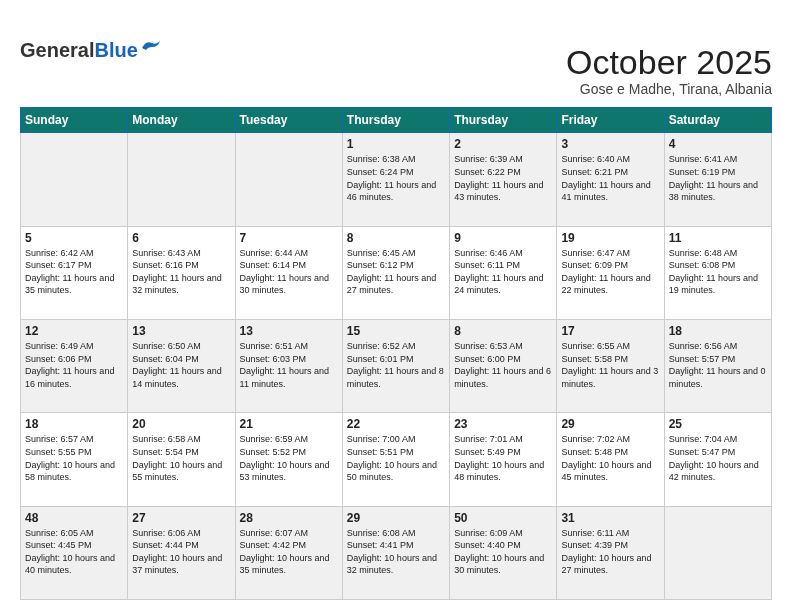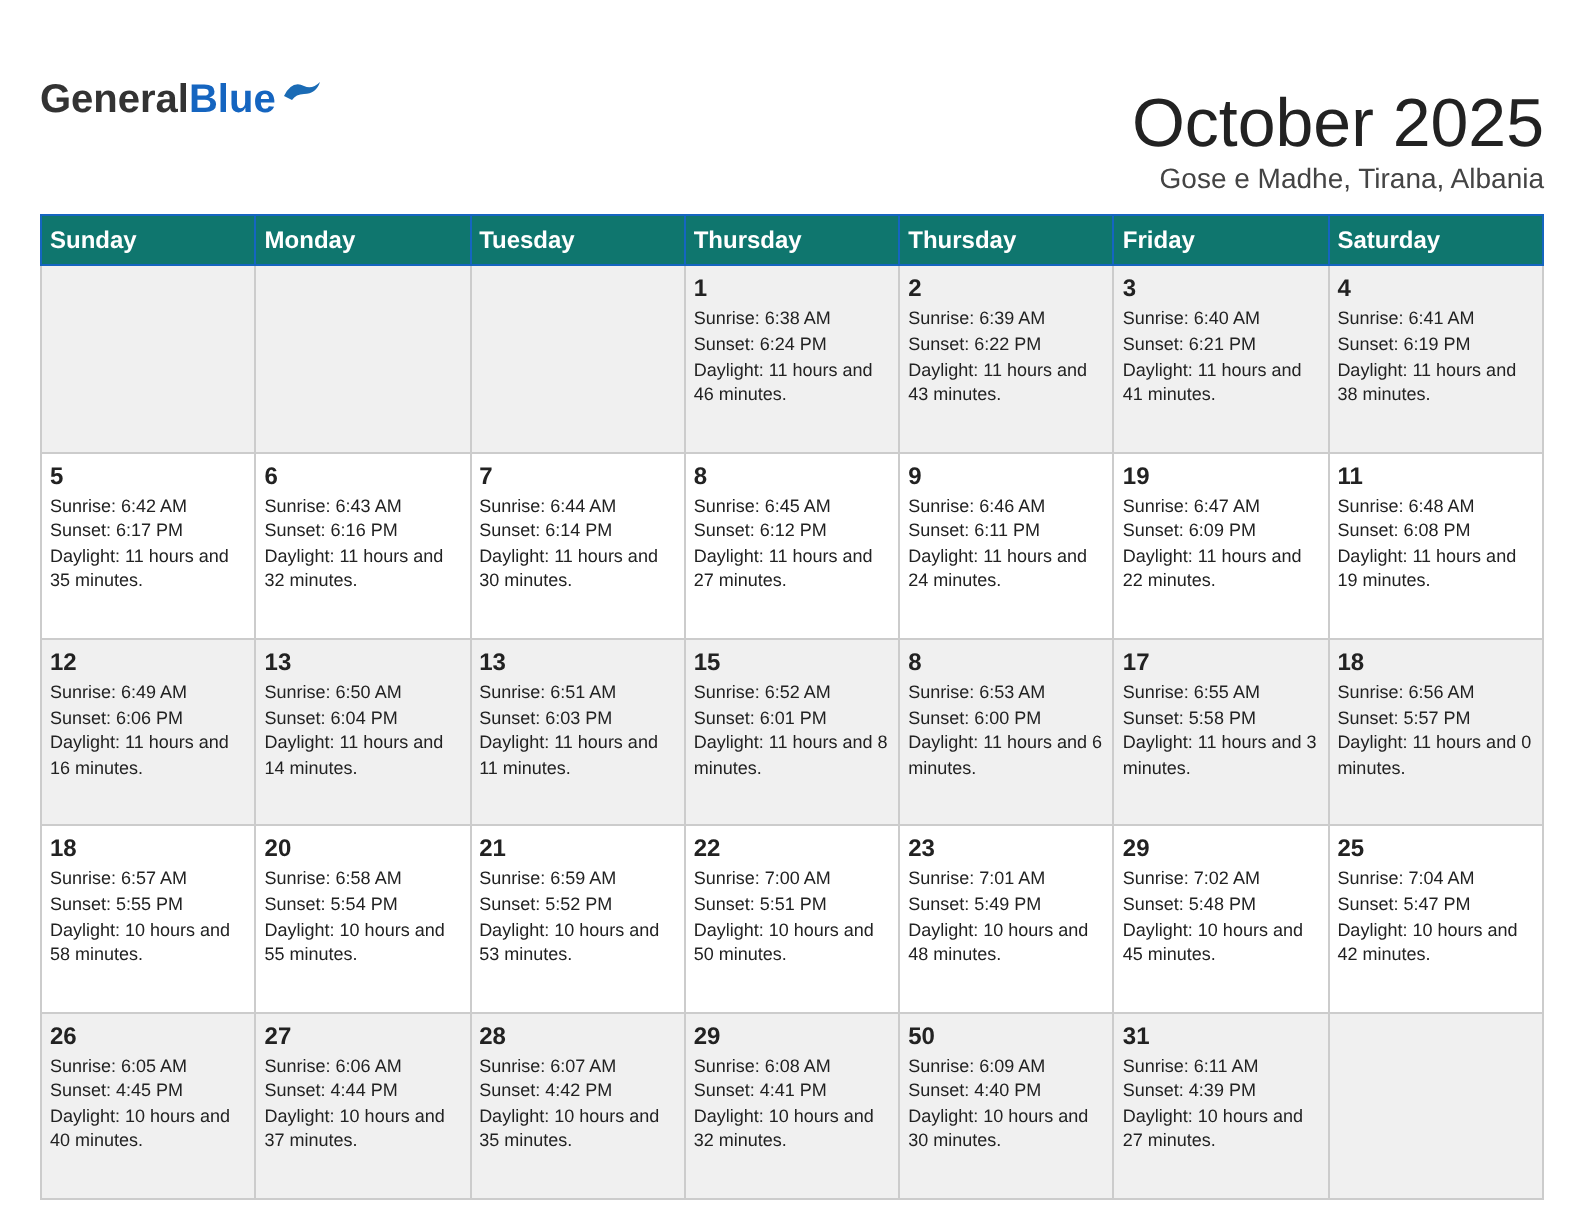--- a/index.html
+++ b/index.html
@@ -233,21 +233,21 @@
             <span class="day-number">29</span>
             <div class="day-info">Sunrise: 7:02 AM<br>Sunset: 5:48 PM<br>Daylight: 10 hours and 45 minutes.</div>
           </td>
           <td>
             <span class="day-number">25</span>
             <div class="day-info">Sunrise: 7:04 AM<br>Sunset: 5:47 PM<br>Daylight: 10 hours and 42 minutes.</div>
           </td>
         </tr>
         <tr class="row-shaded">
           <td>
-            <span class="day-number">26</span>
+            <span class="day-number">48</span>
             <div class="day-info">Sunrise: 6:05 AM<br>Sunset: 4:45 PM<br>Daylight: 10 hours and 40 minutes.</div>
           </td>
           <td>
             <span class="day-number">27</span>
             <div class="day-info">Sunrise: 6:06 AM<br>Sunset: 4:44 PM<br>Daylight: 10 hours and 37 minutes.</div>
           </td>
           <td>
             <span class="day-number">28</span>
             <div class="day-info">Sunrise: 6:07 AM<br>Sunset: 4:42 PM<br>Daylight: 10 hours and 35 minutes.</div>
           </td>

